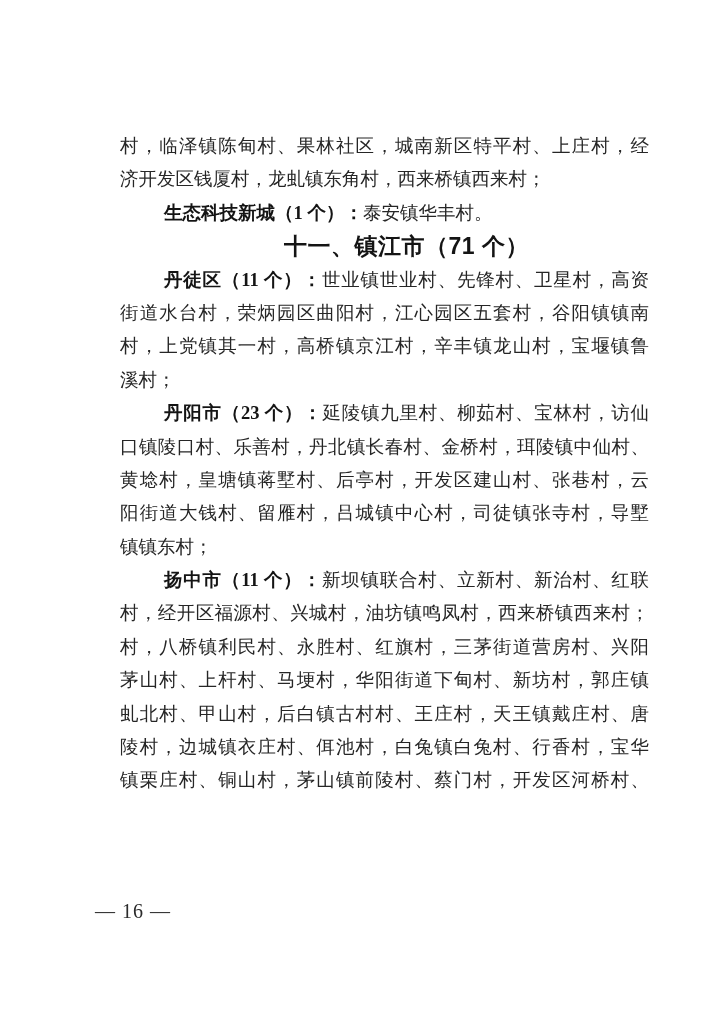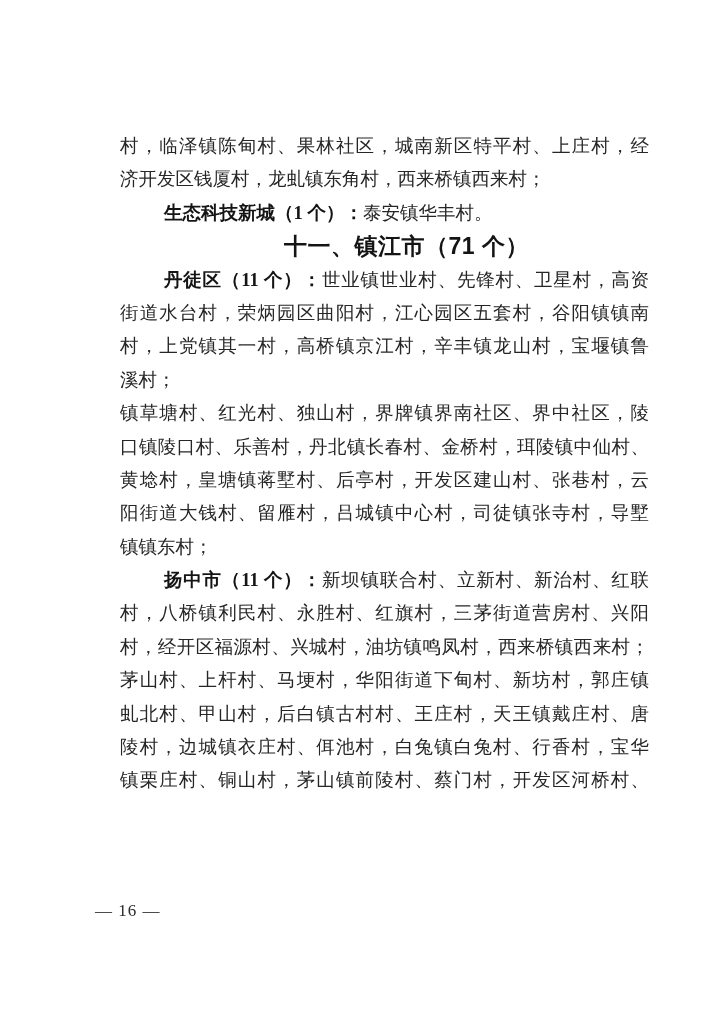--- a/index.html
+++ b/index.html
@@ -51,46 +51,46 @@
     text-align: center;
     text-align-last: auto;
     letter-spacing: 0.5px;
   }
   .footer {
     position: absolute;
     left: 95px;
     top: 899px;
     height: 24px;
     line-height: 24px;
-    font-size: 17px;
+    font-size: 20px;
     color: #2b2b2b;
     font-family: "Liberation Serif", "DejaVu Serif", serif;
     letter-spacing: 1px;
   }
 </style>
 </head>
 <body>
 
 <div class="page">
   <div class="textblock">
       <div class="line fill"><span class="run">村，临泽镇陈甸村、果林社区，城南新区特平村、上庄村，经</span></div>
       <div class="line"><span class="run">济开发区钱厦村，龙虬镇东角村，西来桥镇西来村；</span></div>
       <div class="line indent"><span class="run bold">生态科技新城（1 个）：</span><span class="run">泰安镇华丰村。</span></div>
       <div class="line heading indent"><span class="run bold">十一、镇江市（71 个）</span></div>
       <div class="line fill indent"><span class="run bold">丹徒区（11 个）：</span><span class="run">世业镇世业村、先锋村、卫星村，高资</span></div>
       <div class="line fill"><span class="run">街道水台村，荣炳园区曲阳村，江心园区五套村，谷阳镇镇南</span></div>
       <div class="line fill"><span class="run">村，上党镇其一村，高桥镇京江村，辛丰镇龙山村，宝堰镇鲁</span></div>
       <div class="line"><span class="run">溪村；</span></div>
-      <div class="line fill"><span class="run">镇草塘村、红光村、独山村，界牌镇界南社区、界中社区，陵</span></div>
+      <div class="line fill indent"><span class="run bold">丹阳市（23 个）：</span><span class="run">延陵镇九里村、柳茹村、宝林村，访仙</span></div>
       <div class="line fill"><span class="run">口镇陵口村、乐善村，丹北镇长春村、金桥村，珥陵镇中仙村、</span></div>
       <div class="line fill"><span class="run">黄埝村，皇塘镇蒋墅村、后亭村，开发区建山村、张巷村，云</span></div>
       <div class="line fill"><span class="run">阳街道大钱村、留雁村，吕城镇中心村，司徒镇张寺村，导墅</span></div>
       <div class="line"><span class="run">镇镇东村；</span></div>
       <div class="line fill indent"><span class="run bold">扬中市（11 个）：</span><span class="run">新坝镇联合村、立新村、新治村、红联</span></div>
+      <div class="line fill"><span class="run">村，经开区福源村、兴城村，油坊镇鸣凤村，西来桥镇西来村；</span></div>
       <div class="line fill"><span class="run">村，八桥镇利民村、永胜村、红旗村，三茅街道营房村、兴阳</span></div>
-      <div class="line fill"><span class="run">村，经开区福源村、兴城村，油坊镇鸣凤村，西来桥镇西来村；</span></div>
       <div class="line fill"><span class="run">茅山村、上杆村、马埂村，华阳街道下甸村、新坊村，郭庄镇</span></div>
       <div class="line fill"><span class="run">虬北村、甲山村，后白镇古村村、王庄村，天王镇戴庄村、唐</span></div>
       <div class="line fill"><span class="run">陵村，边城镇衣庄村、佴池村，白兔镇白兔村、行香村，宝华</span></div>
       <div class="line fill"><span class="run">镇栗庄村、铜山村，茅山镇前陵村、蔡门村，开发区河桥村、</span></div>
     </div>
   <div class="footer">— 16 —</div>
 </div>
 
 </body></html>

